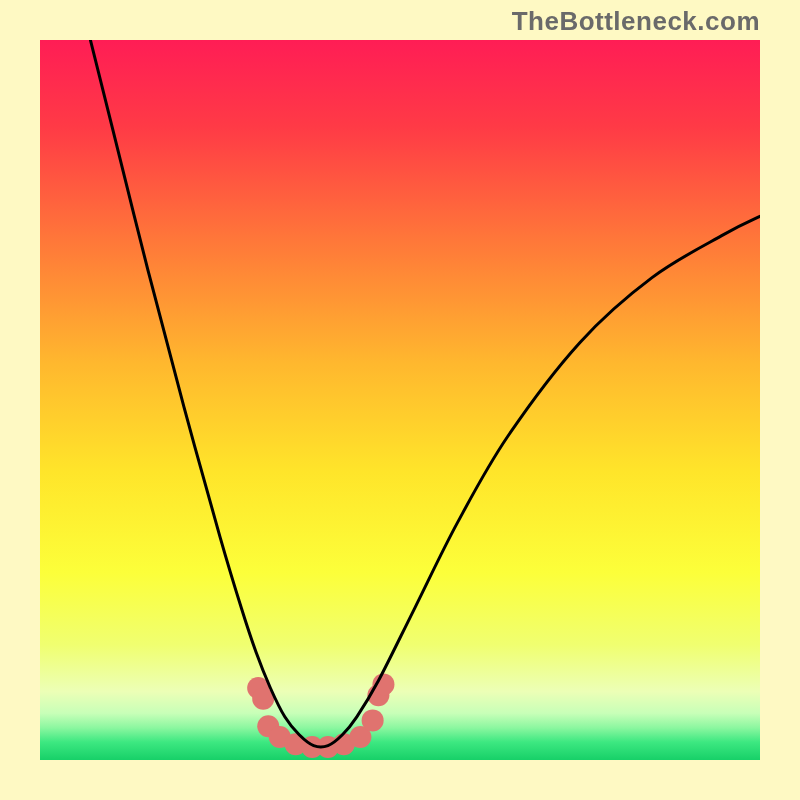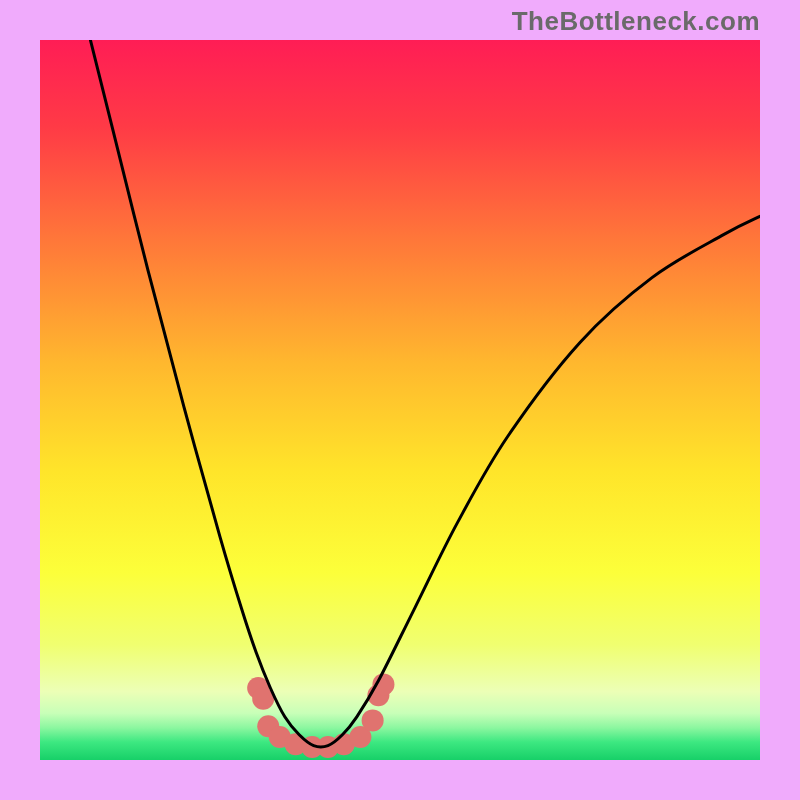--- a/index.html
+++ b/index.html
@@ -9,21 +9,21 @@
     height: 800px;
     background: #000;
     overflow: hidden;
   }
   .frame {
     position: absolute;
     left: 0;
     top: 0;
     width: 800px;
     height: 800px;
-    background: #f0abfc;
+    background: #fef9c3;
   }
   .plot-area {
     position: absolute;
     left: 40px;
     top: 40px;
     width: 720px;
     height: 720px;
     overflow: hidden;
   }
   .gradient-bg {

